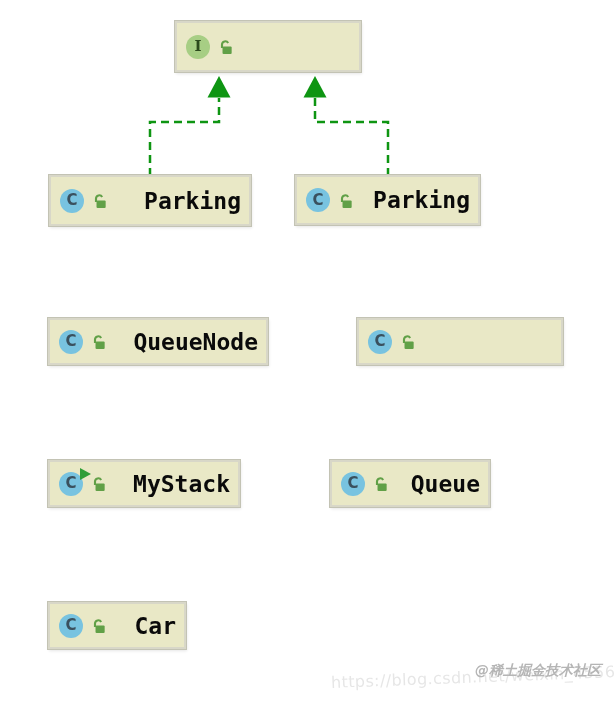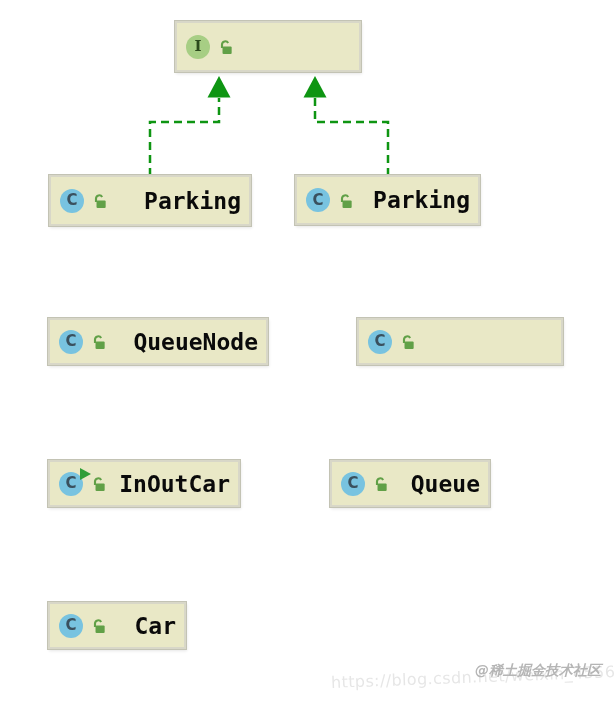--- a/index.html
+++ b/index.html
@@ -120,21 +120,21 @@
     <span class="badge cls">
       <span>C</span>
       <span class="run"></span>
     </span>
     <span class="lock">
       <svg width="17" height="17" viewBox="0 0 16 16">
           <path d="M4.7 9.5 V6.2 a3.1 3.1 0 0 1 5.8 -1.5" fill="none" stroke="#61a047" stroke-width="2"></path>
           <rect x="5.2" y="8" width="8.6" height="7" rx="1" fill="#61a047"></rect>
         </svg>
     </span>
-    <span class="label">InOutCar</span>
+    <span class="label">MyStack</span>
   </div>
 
   <div class="node" id="n-queue">
     <span class="badge cls">C</span>
     <span class="lock">
       <svg width="17" height="17" viewBox="0 0 16 16">
           <path d="M4.7 9.5 V6.2 a3.1 3.1 0 0 1 5.8 -1.5" fill="none" stroke="#61a047" stroke-width="2"></path>
           <rect x="5.2" y="8" width="8.6" height="7" rx="1" fill="#61a047"></rect>
         </svg>
     </span>

